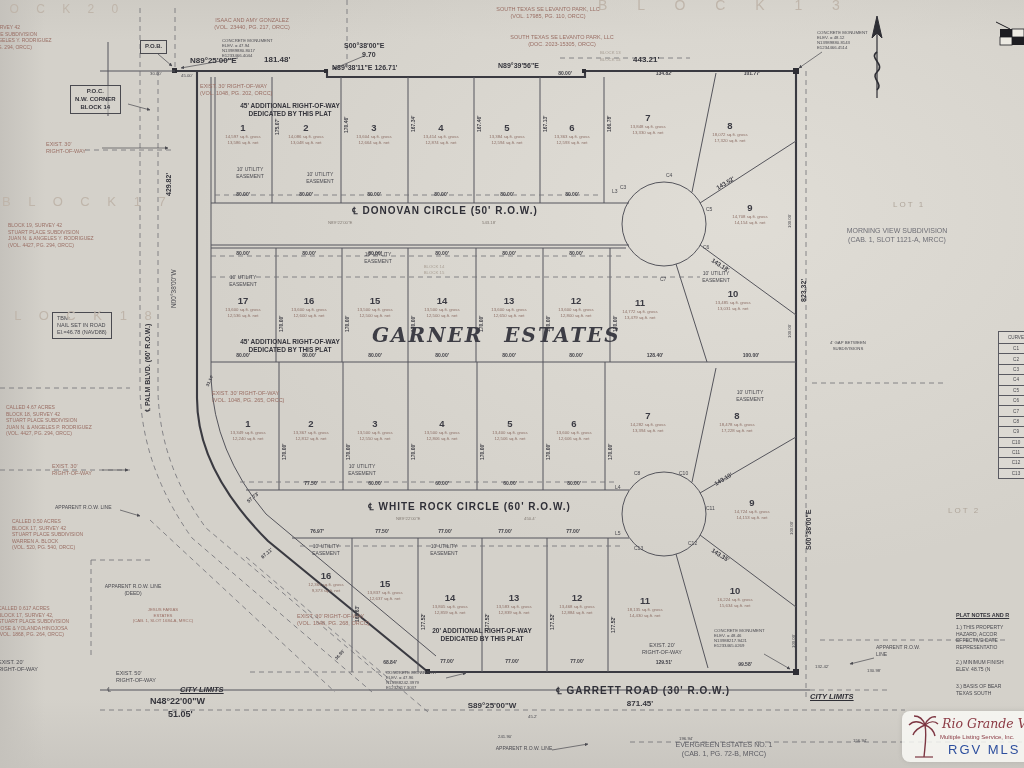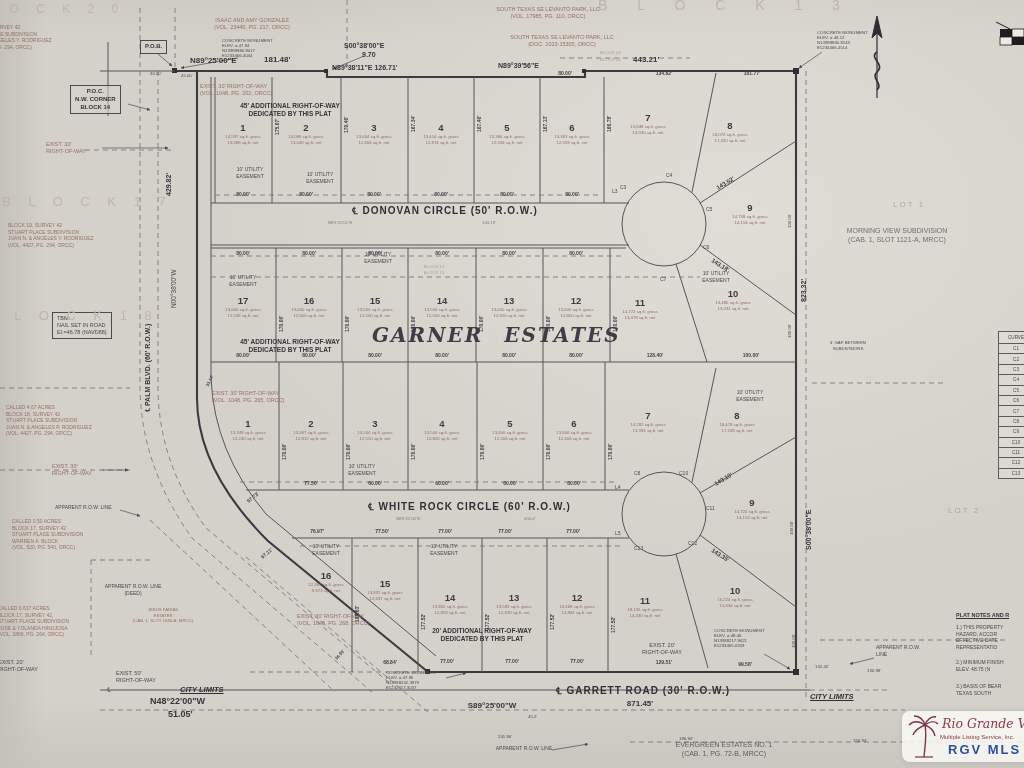--- a/index.html
+++ b/index.html
@@ -37,21 +37,21 @@
   .und{text-decoration:underline;}
   
   #curvetable{position:absolute;left:998px;top:331px;width:34px;border:1px solid #5a5a61;background:rgba(232,230,223,.35);}
   #curvetable .row{height:9.4px;border-top:1px solid #5a5a61;font-size:4.6px;display:flex;align-items:center;justify-content:center;color:#4a4a50;}
   #curvetable .row:first-child{border-top:none;height:11px;}
   
   .wm{position:absolute;left:902px;top:711px;width:130px;height:51px;background:rgba(251,251,248,.82);
     border-radius:8px;box-shadow:0 0 4px rgba(120,120,120,.25);}
   .wm .scr{position:absolute;left:40px;top:5px;font-family:"DejaVu Serif",serif;font-style:italic;font-size:12.5px;color:#8b3a44;white-space:nowrap;}
   .wm .sub{position:absolute;left:38px;top:23px;font-size:6px;color:#8b3a44;white-space:nowrap;}
-  .wm .brand{position:absolute;left:46px;top:31px;font-size:13px;font-weight:bold;letter-spacing:2px;color:#2d4f9e;white-space:nowrap;}
+  .wm .brand{position:absolute;left:46px;top:31px;font-size:13px;font-weight:normal;letter-spacing:2px;color:#2d4f9e;white-space:nowrap;}
 </style>
 </head>
 <body>
 
 <div id="stage">
 
   <svg class="lines" width="1024" height="768" viewBox="0 0 1024 768">
     <defs>
       <marker id="ar" viewBox="0 0 10 10" refX="9" refY="5" markerWidth="5" markerHeight="5" orient="auto-start-reverse">
         <path d="M0,0 L10,5 L0,10 z" fill="#4a4a50"></path>

